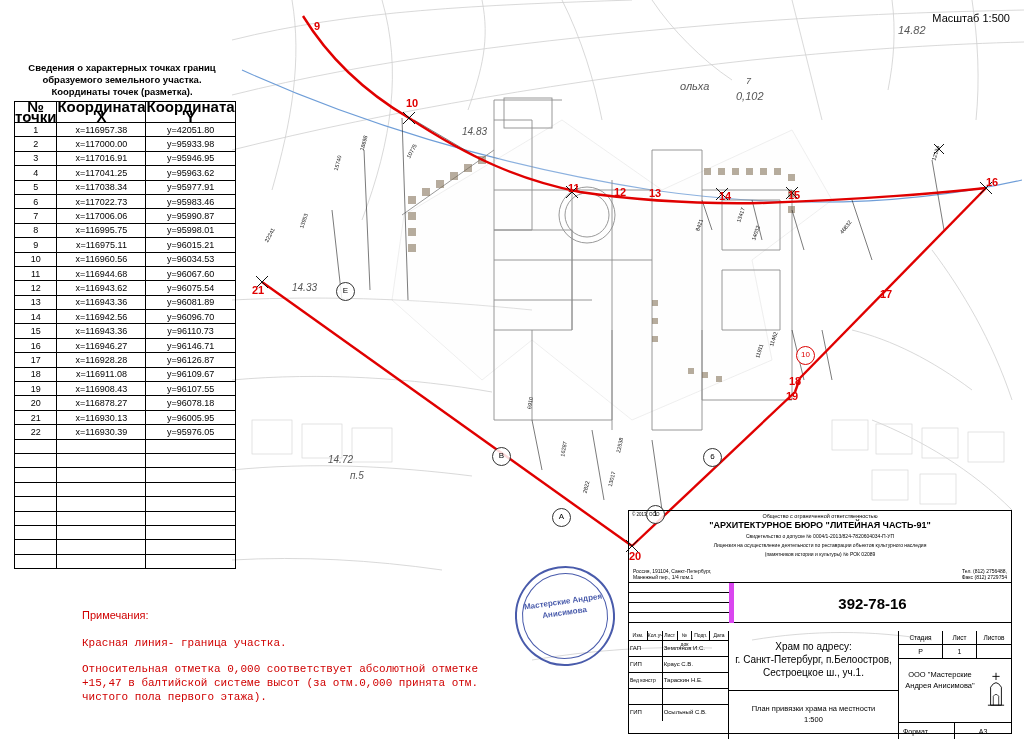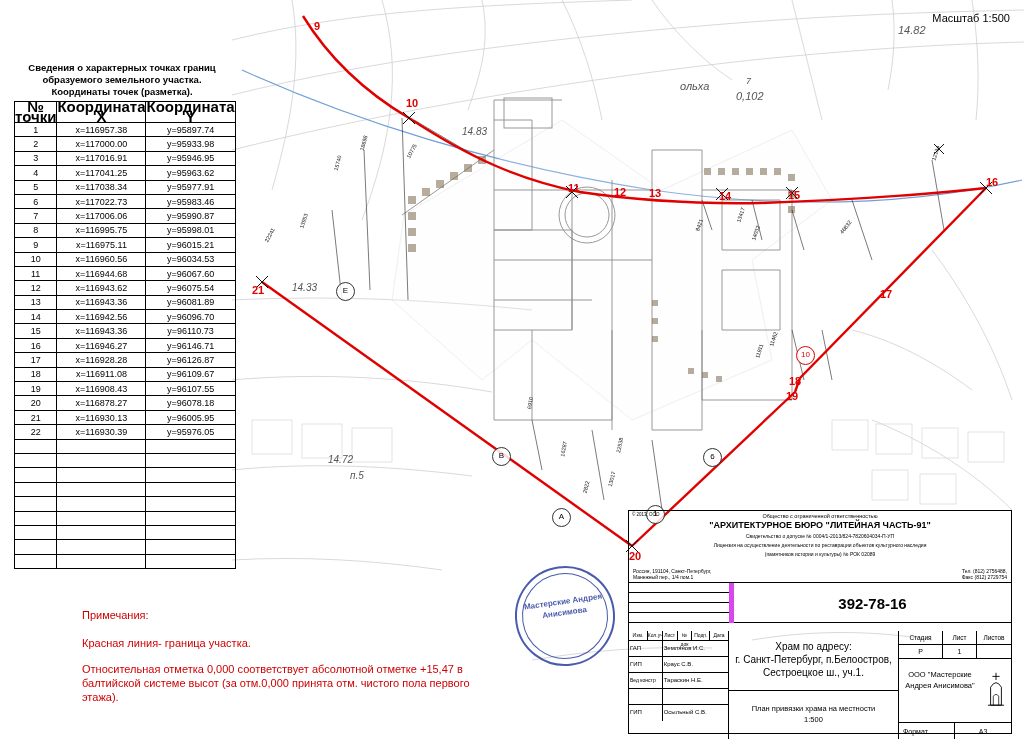--- a/index.html
+++ b/index.html
@@ -33,21 +33,21 @@
   }
   table.coord th{font-weight:bold;font-size:15px;line-height:10px;}
   table.coord td.n{width:40px;}
   table.coord td.x{width:88px;}
   table.coord td.y{width:88px;}
   .empty-row td{height:13.4px;}
 
   
   .notes{position:absolute;left:82px;top:608px;width:420px;font-size:11px;color:#d00000;line-height:14px;}
   .notes .n-title{margin-bottom:14px;}
-  .notes .n-line{margin-bottom:12px;}
+  .notes .n-line{margin-bottom:12px;font-family:Liberation Mono, monospace;}
 
   
   .scale-label{position:absolute;right:14px;top:12px;font-size:11px;}
 
   
   .stamp{
     position:absolute;left:515px;top:566px;width:96px;height:96px;
     border:2px solid #2a3f9d;border-radius:50%;
     color:#2a3f9d;font-size:8px;text-align:center;
     transform:rotate(-8deg);
@@ -326,21 +326,21 @@
         <tr>
           <th class="n">№ точки</th>
           <th class="x">Координата X</th>
           <th class="y">Координата Y</th>
         </tr>
       </thead>
       <tbody id="coord-body">
           <tr>
             <td class="n">1</td>
             <td class="x">х=116957.38</td>
-            <td class="y">у=95897.74</td>
+            <td class="y">у=42051.80</td>
           </tr>
           <tr>
             <td class="n">2</td>
             <td class="x">х=117000.00</td>
             <td class="y">у=95933.98</td>
           </tr>
           <tr>
             <td class="n">3</td>
             <td class="x">х=117016.91</td>
             <td class="y">у=95946.95</td>

